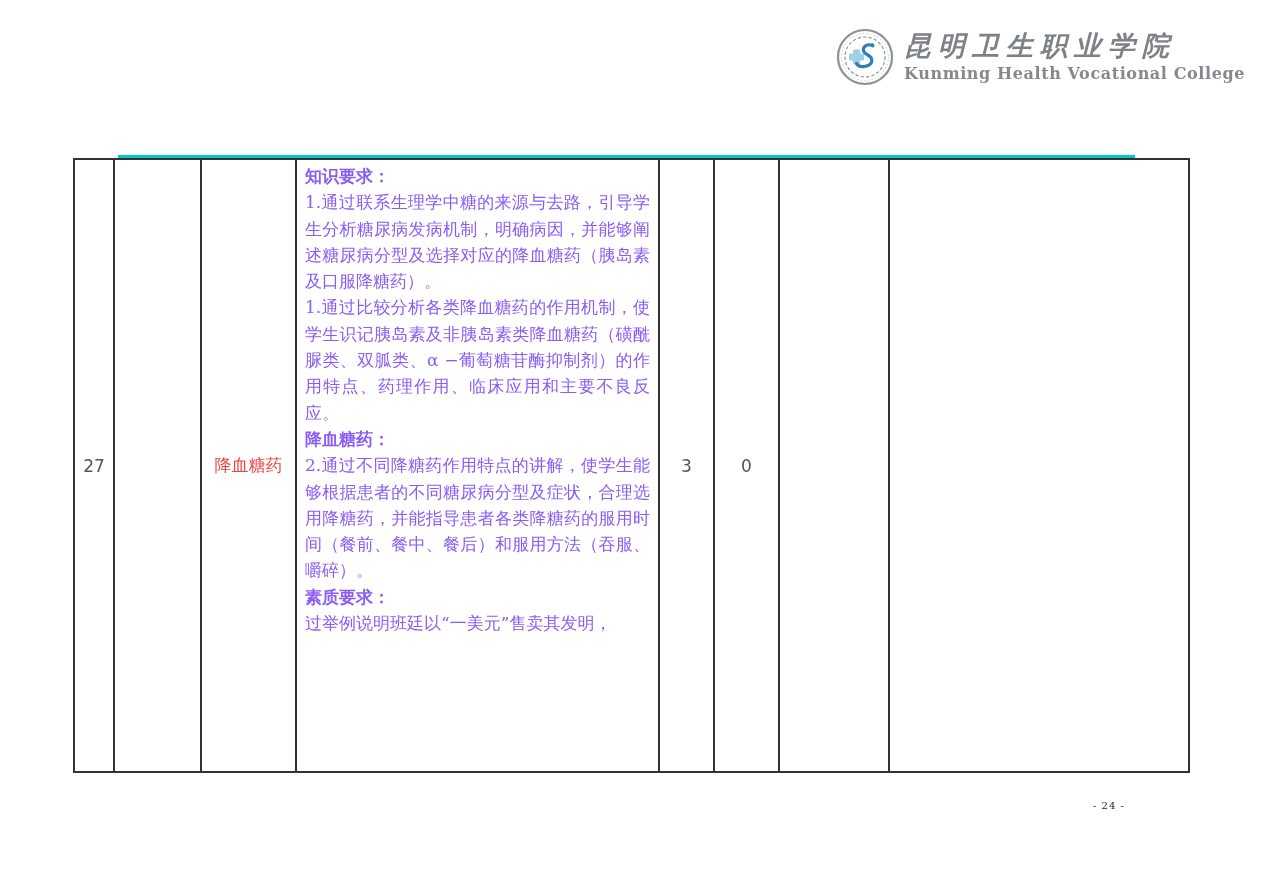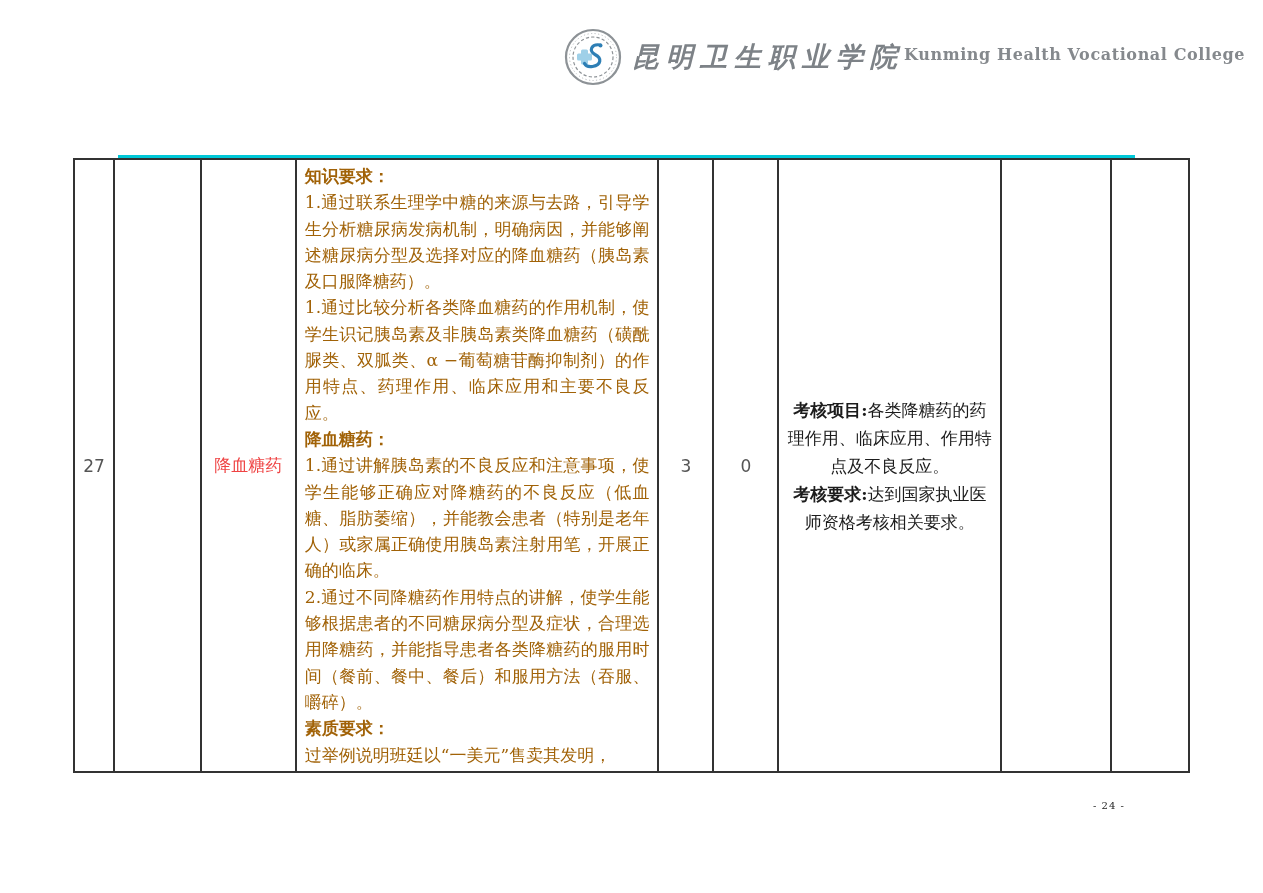--- a/index.html
+++ b/index.html
@@ -14,21 +14,21 @@
 
   
   .header {
     position: absolute;
     top: 28px; right: 18px;
     display: flex;
     align-items: center;
     gap: 10px;
   }
   .seal { width: 58px; height: 58px; flex: 0 0 auto; }
-  .college-names { display: flex; flex-direction: row; }
+  .college-names { display: flex; flex-direction: column; }
   .college-zh {
     font-family: "DejaVu Serif", serif;
     font-style: italic;
     font-weight: bold;
     font-size: 27px;
     letter-spacing: 7px;
     color: #7d8287;
     line-height: 1.1;
     white-space: nowrap;
   }
@@ -81,21 +81,21 @@
     font-size: 17px;
     color: #ef4444;
   }
   .num { font-family: "DejaVu Sans", "Liberation Sans", sans-serif; color: #555; }
 
   
   .req-body {
     padding: 3px 8px 0 8px;
     font-size: 17px;
     line-height: 26.3px;
-    color: #a16207;
+    color: #8b5cf6;
     text-align: justify;
     text-justify: inter-character;
   }
   .req-body p { margin: 0; }
   .req-heading { font-weight: bold; text-align: left; }
 
   
   .assess-cell {
     display: flex;
     flex-direction: column;
@@ -149,37 +149,30 @@
   <div class="cell c2"></div>
 
   <div class="cell c3 center-cell">降血糖药</div>
 
   <div class="cell c4">
     <div class="req-body">
       <p class="req-heading">知识要求：</p>
       <p>1.通过联系生理学中糖的来源与去路，引导学生分析糖尿病发病机制，明确病因，并能够阐述糖尿病分型及选择对应的降血糖药（胰岛素及口服降糖药）。</p>
       <p>1.通过比较分析各类降血糖药的作用机制，使学生识记胰岛素及非胰岛素类降血糖药（磺酰脲类、双胍类、α −葡萄糖苷酶抑制剂）的作用特点、药理作用、临床应用和主要不良反应。</p>
       <p class="req-heading">降血糖药：</p>
-      <p>1.通过讲解胰岛素的不良反应和注意事项，使学生能够正确应对降糖药的不良反应（低血糖、脂肪萎缩），并能教会患者（特别是老年人）或家属正确使用胰岛素注射用笔，开展正确的临床。</p>
       <p>2.通过不同降糖药作用特点的讲解，使学生能够根据患者的不同糖尿病分型及症状，合理选用降糖药，并能指导患者各类降糖药的服用时间（餐前、餐中、餐后）和服用方法（吞服、嚼碎）。</p>
       <p class="req-heading">素质要求：</p>
       <p>过举例说明班廷以“一美元”售卖其发明，</p>
     </div>
   </div>
 
   <div class="cell c5 center-cell num">3</div>
 
   <div class="cell c6 center-cell num">0</div>
 
-  <div class="cell c7 assess-cell">
-    <div class="assess-block">
-      <p><span class="assess-label">考核项目:</span><span>各类降糖药的药理作用、临床应用、作用特点及不良反应。</span></p>
-      <p><span class="assess-label">考核要求:</span><span>达到国家执业医师资格考核相关要求。</span></p>
-    </div>
-  </div>
 
   <div class="cell c8"></div>
 
   <div class="cell c9"></div>
 
 </div>
 
 <div class="page-number">- 24 -</div>
 
 </body></html>

